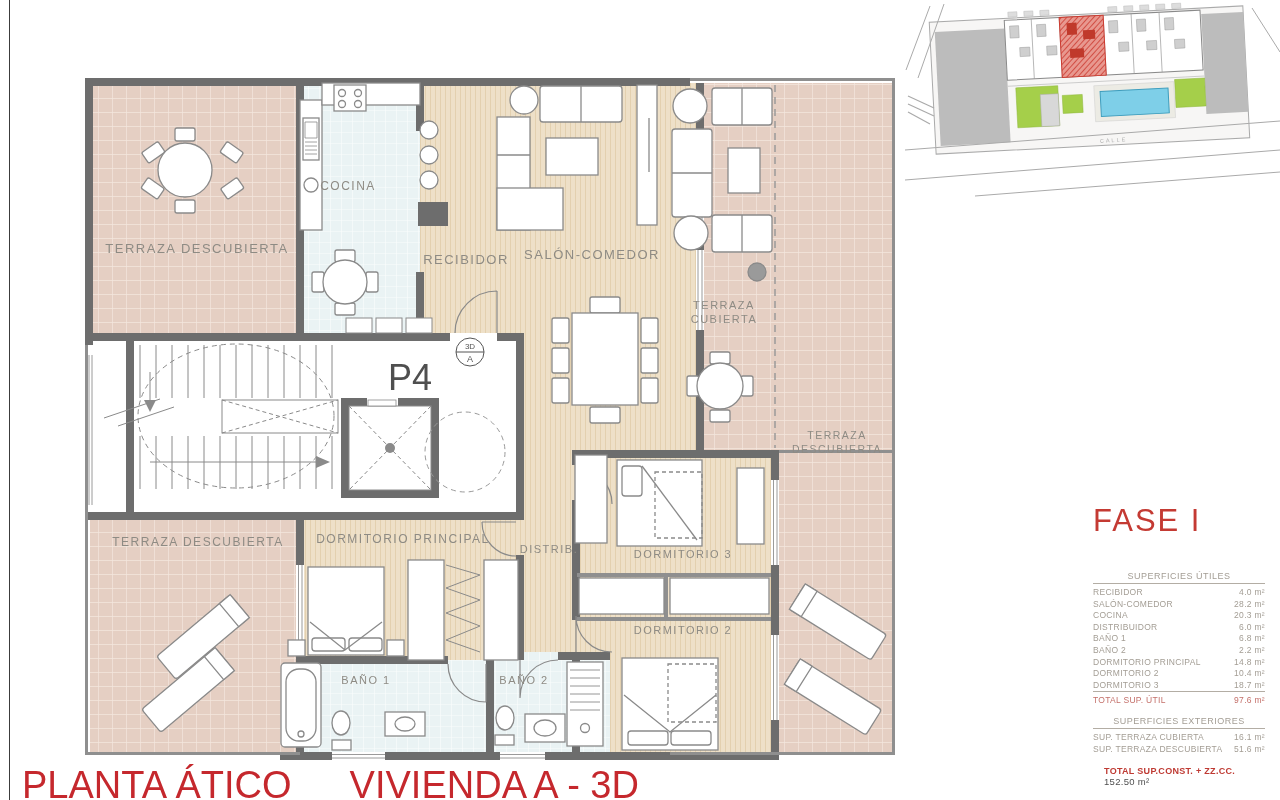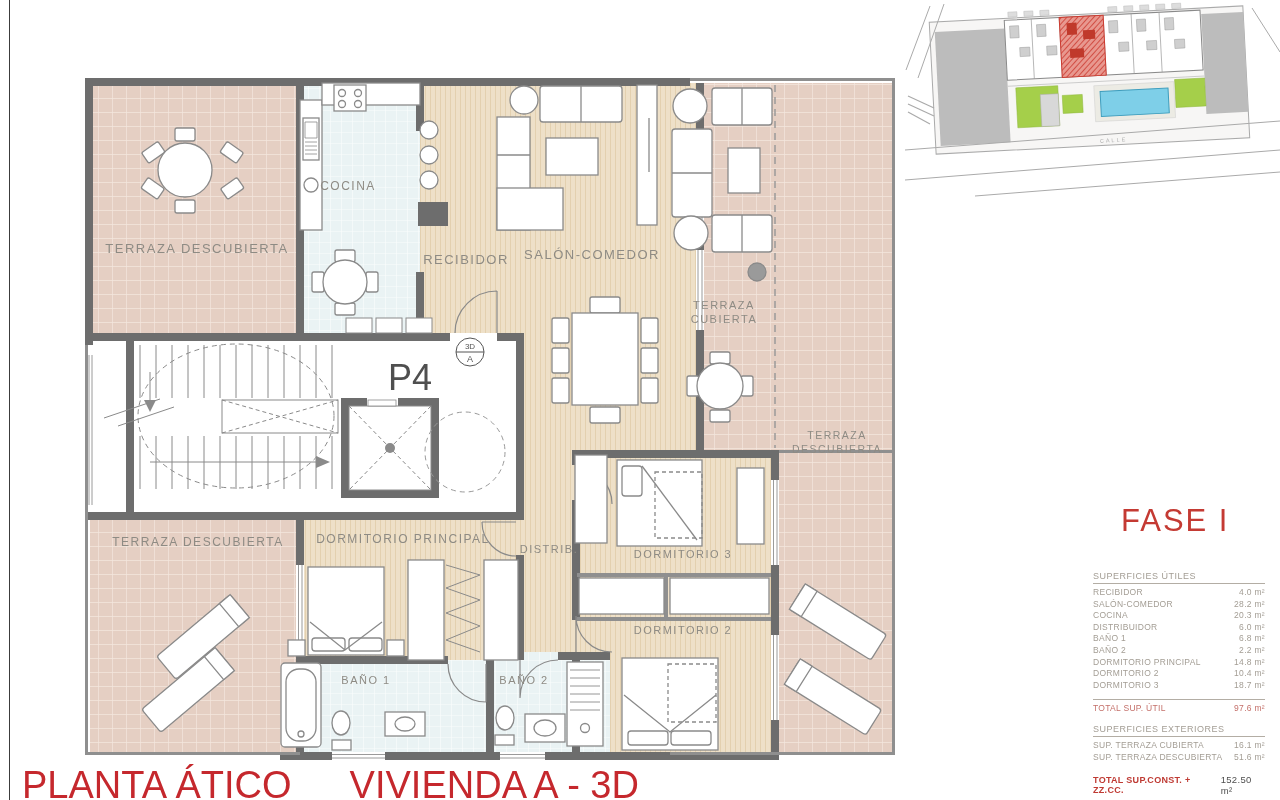--- a/index.html
+++ b/index.html
@@ -3,35 +3,35 @@
 <meta charset="utf-8">
 <style>
   html,body{margin:0;padding:0;}
   body{width:1280px;height:800px;overflow:hidden;background:#ffffff;
        font-family:"Liberation Sans", sans-serif;position:relative;}
   #stage{position:absolute;left:0;top:0;width:1280px;height:800px;}
   .vline{position:absolute;left:9px;top:0;width:1px;height:800px;background:#3c3c3c;}
   svg{position:absolute;left:0;top:0;}
   
   .fase{position:absolute;left:1093px;top:503px;color:#c43a33;font-size:31px;
-        letter-spacing:2px;font-weight:400;margin-left:28px;}
+        letter-spacing:2px;font-weight:400;}
   .surf{position:absolute;left:1093px;top:571px;width:172px;font-size:8.5px;
-        color:#a39d94;letter-spacing:.3px;}
+        color:#a39d94;letter-spacing:.3px;text-align:center;}
   .surf .hdr{font-size:9px;color:#a39d94;border-bottom:1px solid #b3ada4;
              padding-bottom:2px;margin-bottom:3px;letter-spacing:.5px;}
   .surf .trow{display:flex;justify-content:space-between;line-height:11.6px;}
   .surf .trow .val{color:#a39d94;}
   .surf .total{display:flex;justify-content:space-between;line-height:13px;
-               border-top:1px solid #b3ada4;margin-top:8px;padding-top:2px;
+               border-top:1px solid #b3ada4;margin-top:0;padding-top:2px;
                color:#c4706a;}
   .surf .total .val{color:#c4706a;}
   .surf .sec2{margin-top:9px;}
   .surf .grand{display:flex;justify-content:space-between;margin-top:10px;
-               color:#bf3a33;font-weight:700;font-size:9px;align-items:baseline;}
-  .surf .grand .val{color:#4f4f4f;font-weight:400;font-size:9.5px;}
+               color:#bf3a33;font-weight:700;font-size:9px;align-items:baseline;flex-direction:column;}
+  .surf .grand .val{color:#4f4f4f;font-weight:400;font-size:9.5px;margin-left:11px;}
   
   .title{position:absolute;left:22px;top:764px;color:#c5282d;font-size:38px;
          white-space:nowrap;font-weight:400;}
   .title .gap{display:inline-block;width:58px;}
   text{font-family:"Liberation Sans", sans-serif;}
   .roomlbl{fill:#8e8b84;letter-spacing:1.5px;}
 </style>
 </head>
 <body>
 

